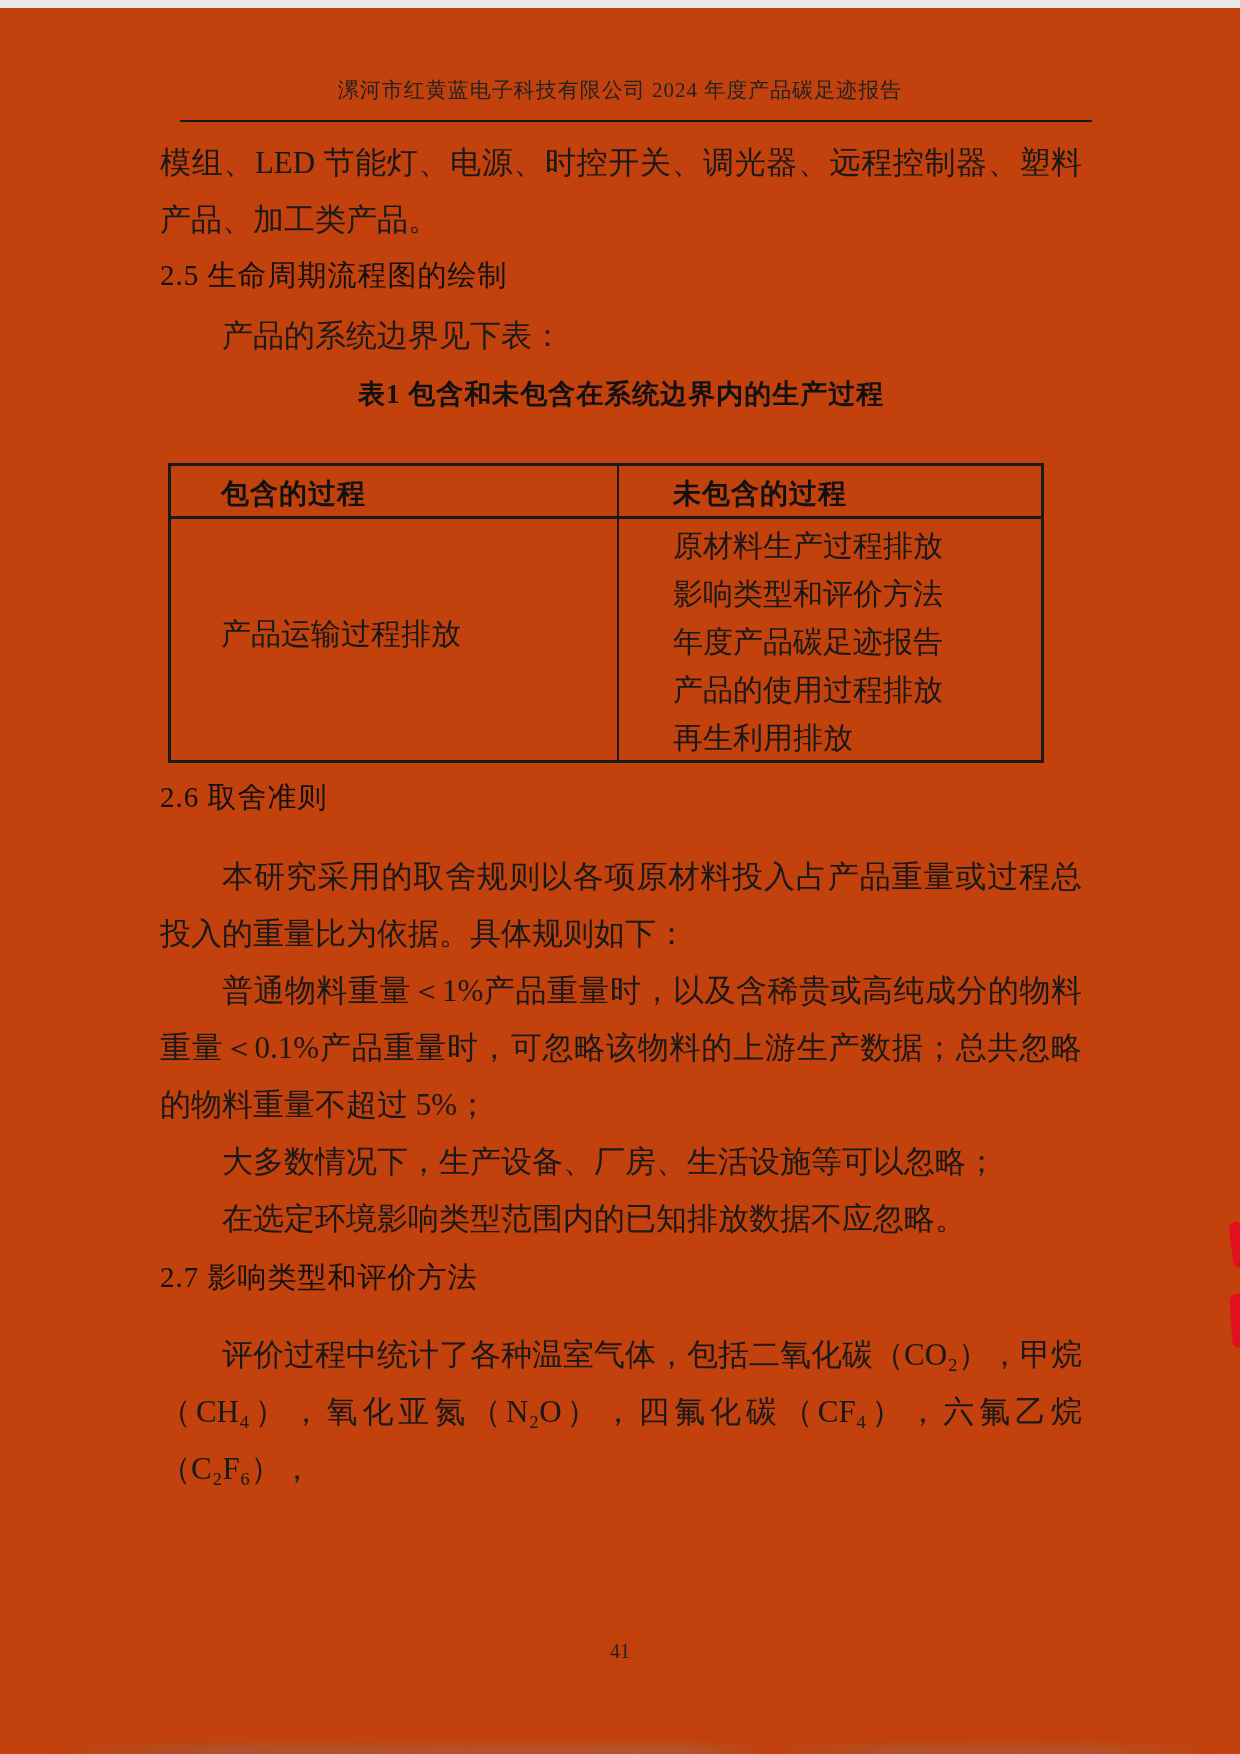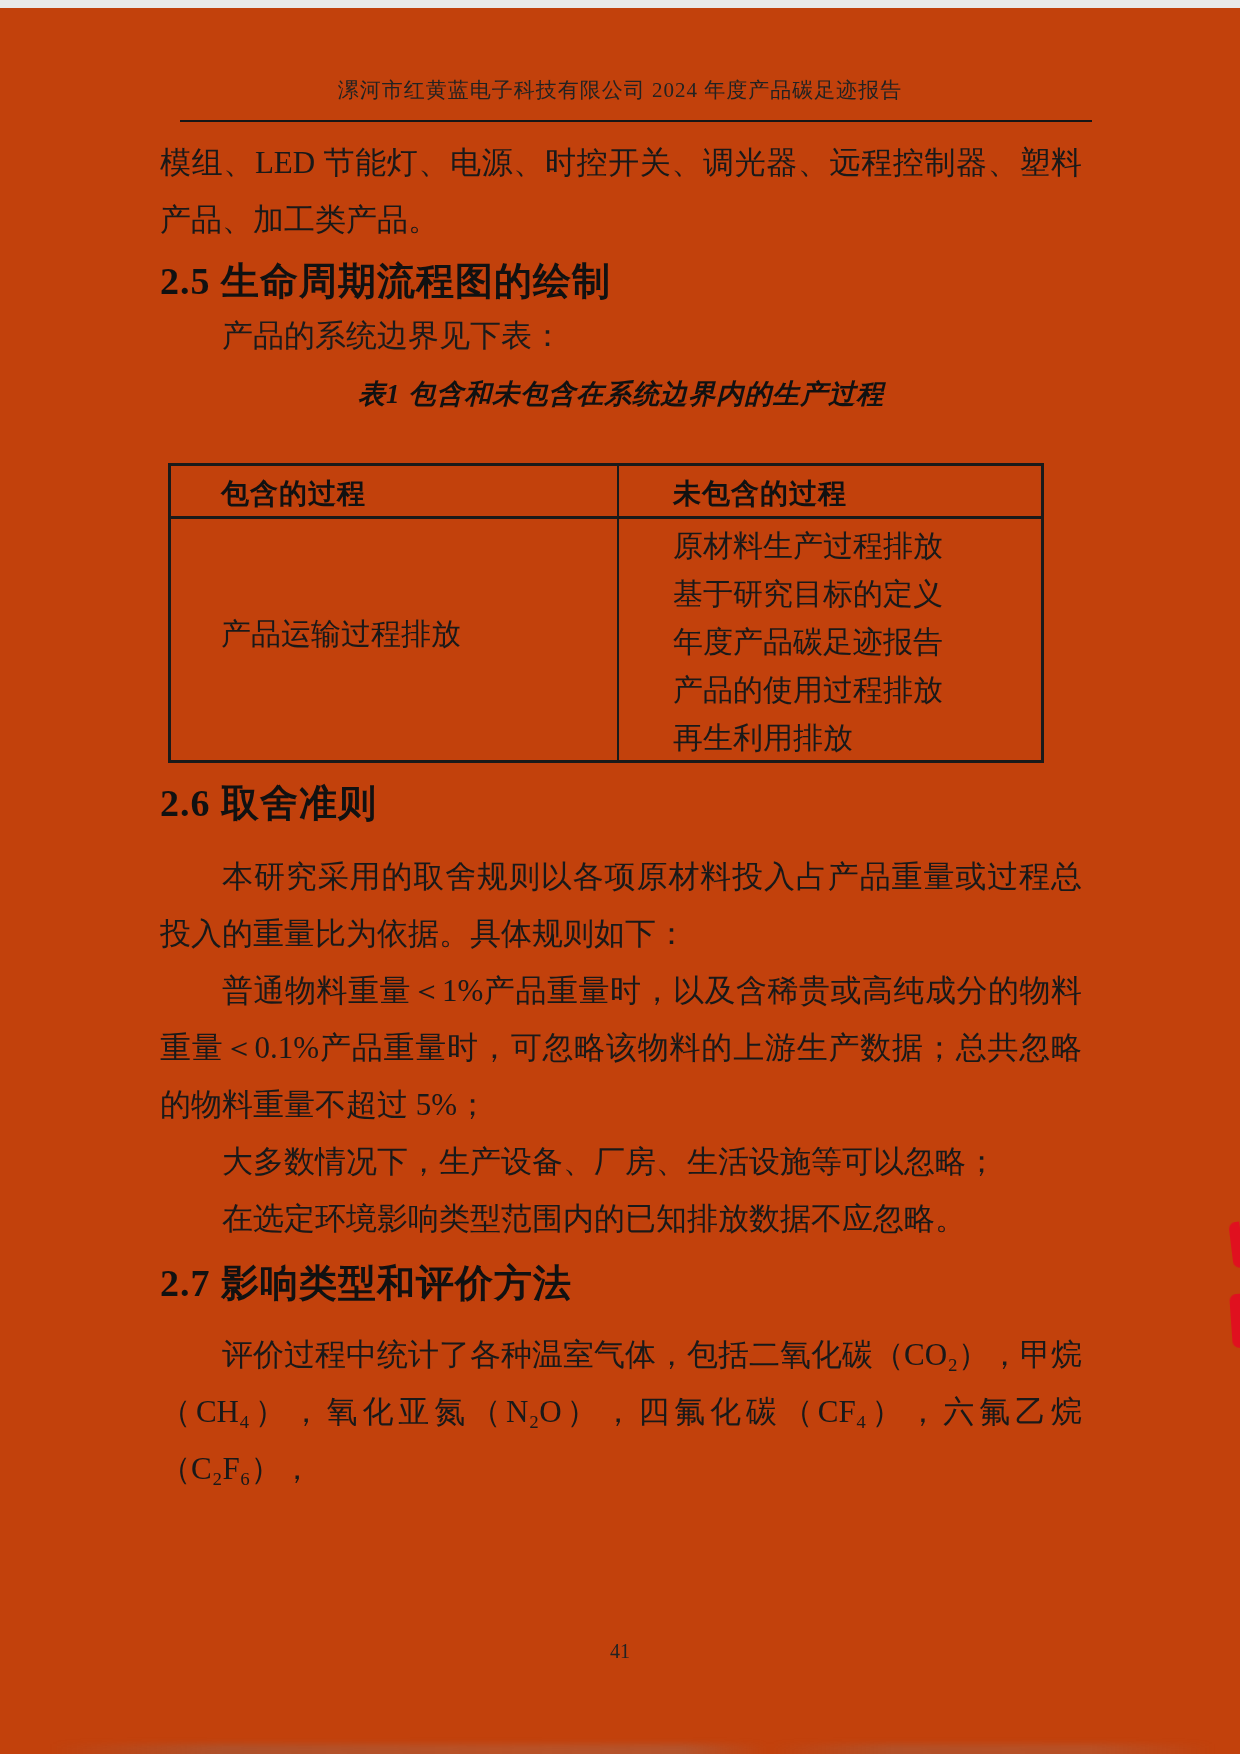--- a/index.html
+++ b/index.html
@@ -40,22 +40,22 @@
     color: #191919;
   }
   .bodytext p { margin: 0; padding: 0; text-indent: 2em; }
   .bodytext p.noindent { text-indent: 0; }
   .intro-block { top: 126px; }
   .block-a { top: 840px; }
   .block-b { top: 1318px; }
   .sec-heading {
     position: absolute;
     left: 160px;
-    font-size: 38px;
-    font-weight: bold;
+    font-size: 29px;
+    font-weight: normal;
     letter-spacing: 1px;
     color: #111;
   }
   .h25 { top: 248px; }
   .h26 { top: 770px; }
   .h27 { top: 1250px; }
   .lead-line {
     position: absolute;
     top: 306px; left: 160px;
     width: 922px;
@@ -65,21 +65,20 @@
   }
   .table-caption {
     position: absolute;
     top: 368px; left: 160px;
     width: 922px;
     text-align: center;
     font-size: 27px;
     font-weight: bold;
     letter-spacing: 1px;
     color: #111;
-    font-style: italic;
   }
   
   .boundary-table {
     position: absolute;
     top: 455px; left: 168px;
     width: 876px; height: 300px;
     border: 3px solid #1a1a1a;
     box-sizing: border-box;
   }
   .col-divider {
@@ -175,21 +174,21 @@
   <div class="table-caption">表1 包含和未包含在系统边界内的生产过程</div>
 
   <div class="boundary-table">
     <div class="col-divider"></div>
     <div class="header-row-rule"></div>
     <div class="th-cell th-included">包含的过程</div>
     <div class="th-cell th-excluded">未包含的过程</div>
     <div class="td-included">产品运输过程排放</div>
     <div class="excluded-list">
       <div>原材料生产过程排放</div>
-      <div>基于研究目标的定义</div>
+      <div>影响类型和评价方法</div>
       <div>年度产品碳足迹报告</div>
       <div>产品的使用过程排放</div>
       <div>再生利用排放</div>
     </div>
   </div>
 
   <div class="sec-heading h26">2.6 取舍准则</div>
 
   <div class="bodytext block-a">
     <p>本研究采用的取舍规则以各项原材料投入占产品重量或过程总投入的重量比为依据。具体规则如下：</p>

